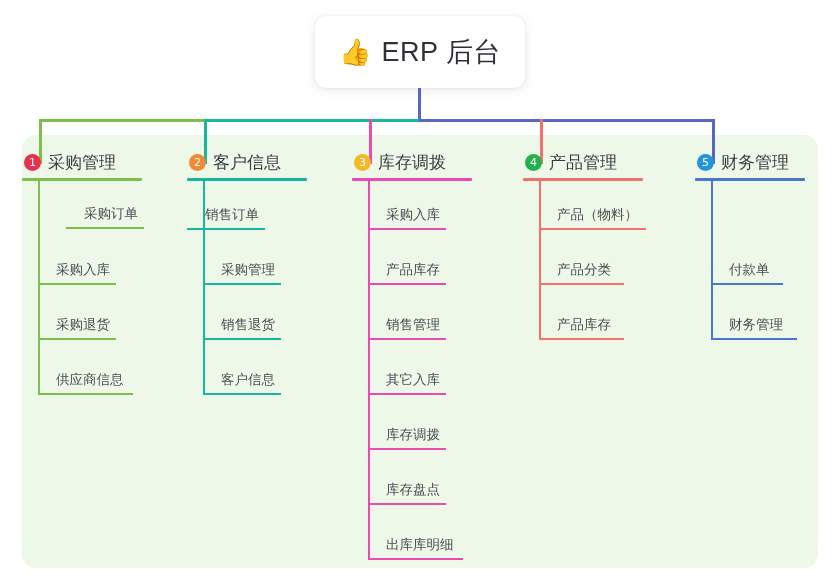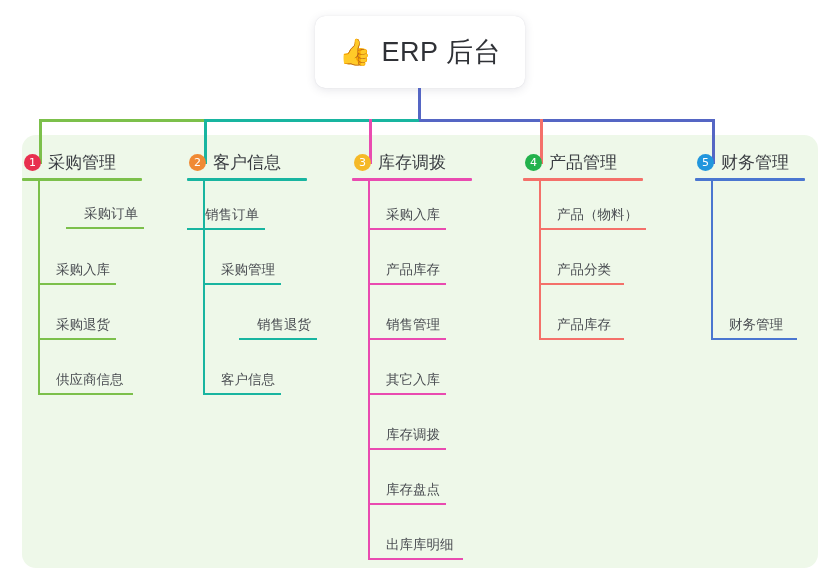--- a/index.html
+++ b/index.html
@@ -181,21 +181,21 @@
         <div class="head-rule" style="left: 0px; top: 31px; width: 120px; background: rgb(24, 181, 160);"></div>
         <div class="spine" style="left: 16px; top: 34px; height: 214px; background: rgb(24, 181, 160);"></div>
         <div class="leaf" style="left: 0; top: 49px; width: 78px;">
           <span class="leaf-label">销售订单</span>
           <div class="leaf-rule" style="width: 78px; background: rgb(24, 181, 160);"></div>
         </div>
         <div class="leaf" style="left: 16px; top: 104px; width: 78px;">
           <span class="leaf-label">采购管理</span>
           <div class="leaf-rule" style="width: 78px; background: rgb(24, 181, 160);"></div>
         </div>
-        <div class="leaf" style="left: 16px; top: 159px; width: 78px; margin-left: 36px;">
+        <div class="leaf" style="left: 16px; top: 159px; width: 78px;">
           <span class="leaf-label">销售退货</span>
           <div class="leaf-rule" style="width: 78px; background: rgb(24, 181, 160);"></div>
         </div>
         <div class="leaf" style="left: 16px; top: 214px; width: 78px;">
           <span class="leaf-label">客户信息</span>
           <div class="leaf-rule" style="width: 78px; background: rgb(24, 181, 160);"></div>
         </div>
       </div>
       <div class="column" style="left: 352px; top: 147px;">
         <div class="col-head">
@@ -253,20 +253,24 @@
           <div class="leaf-rule" style="width: 85px; background: rgb(244, 112, 106);"></div>
         </div>
       </div>
       <div class="column" style="left: 695px; top: 147px;">
         <div class="col-head">
           <span class="badge" style="background: rgb(33, 150, 221);">5</span>
           <span class="col-title">财务管理</span>
         </div>
         <div class="head-rule" style="left: 0px; top: 31px; width: 110px; background: rgb(74, 118, 208);"></div>
         <div class="spine" style="left: 16px; top: 34px; height: 159px; background: rgb(74, 118, 208);"></div>
+        <div class="leaf" style="left: 16px; top: 104px; width: 72px;">
+          <span class="leaf-label">付款单</span>
+          <div class="leaf-rule" style="width: 72px; background: rgb(74, 118, 208);"></div>
+        </div>
         <div class="leaf" style="left: 16px; top: 159px; width: 86px;">
           <span class="leaf-label">财务管理</span>
           <div class="leaf-rule" style="width: 86px; background: rgb(74, 118, 208);"></div>
         </div>
       </div>
     </div>
 
 </div>
 
 </body></html>

